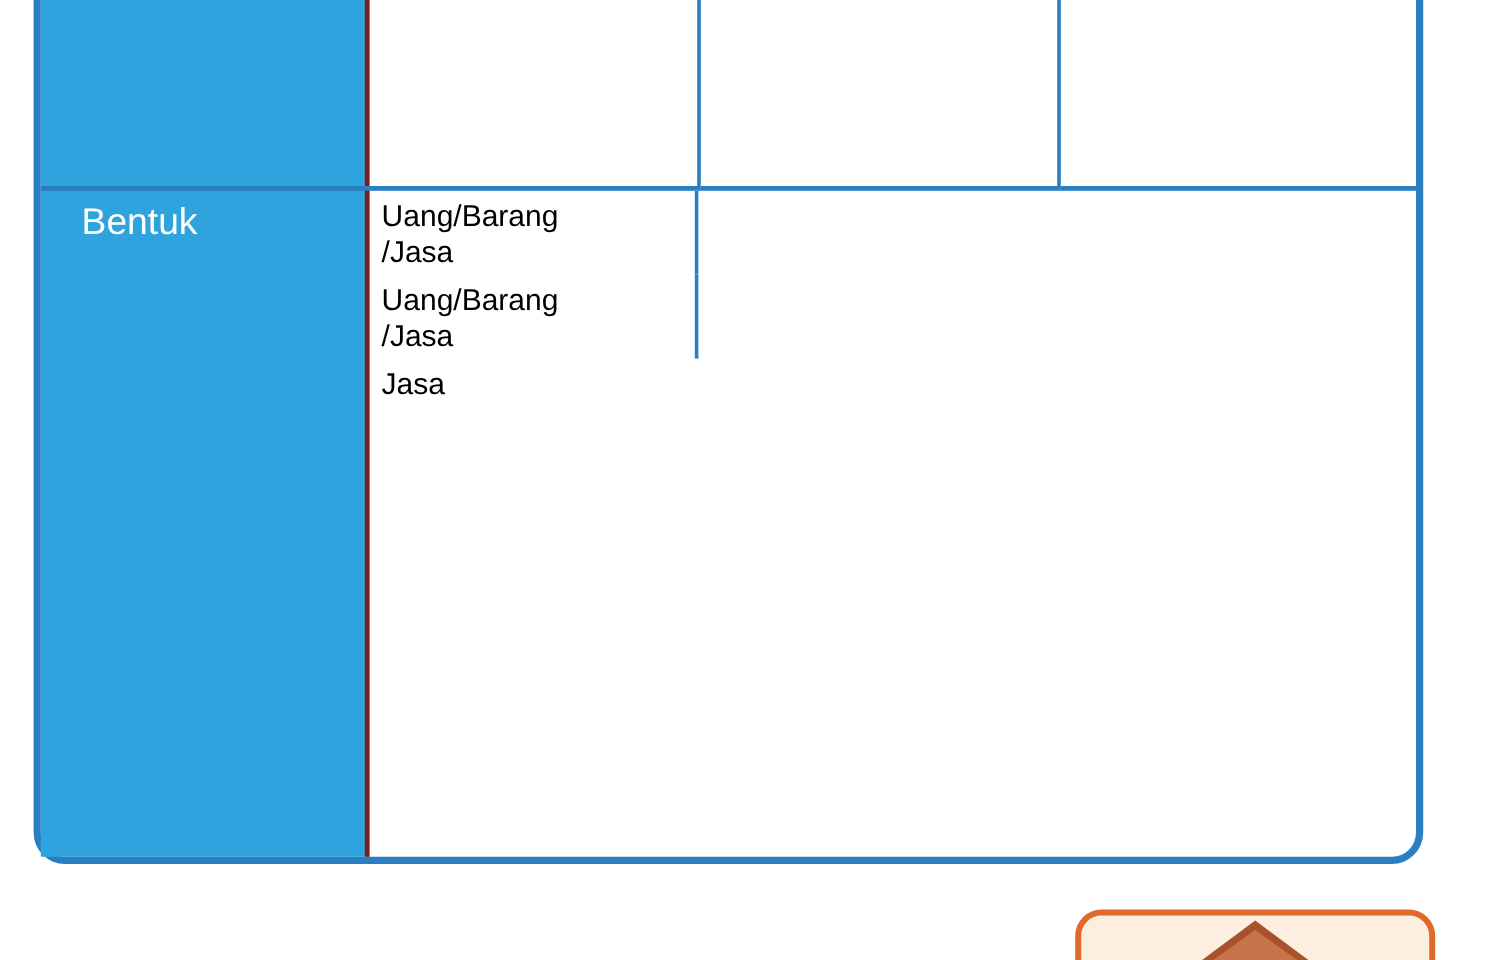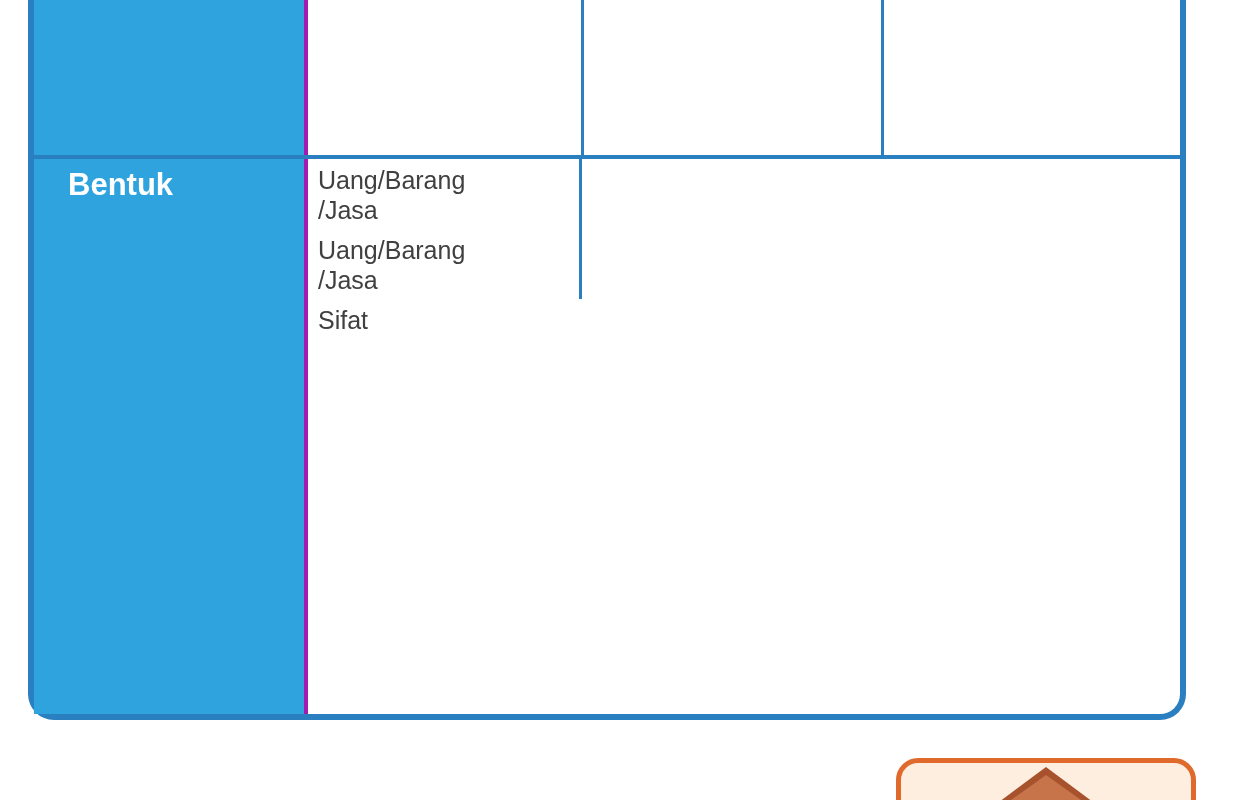--- a/index.html
+++ b/index.html
@@ -40,43 +40,43 @@
     background: #ffffff;
     border-radius: 20px;
   }
 
   table.comparison td {
     vertical-align: top;
     background: #ffffff;
     padding: 4px 8px 4px 10px;
     font-size: 25px;
     line-height: 1.2;
-    color: #404040;
+    color: #000000;
     border-right: 3px solid #2a7fc1;
     border-bottom: 4px solid #2a7fc1;
   }
 
   table.comparison td:last-child {
     border-right: none;
   }
 
   table.comparison tr:last-child td {
     border-bottom: none;
   }
 
   
   table.comparison td.rowhead {
     background: #2fa3dd;
     color: #ffffff;
-    font-weight: bold;
+    font-weight: normal;
     font-size: 31px;
     line-height: 1.32;
     padding-left: 34px;
     padding-right: 10px;
-    border-right: 4px solid #a21caf;
+    border-right: 4px solid #7f1d1d;
   }
 
   
   col.c0 { width: 272px; }
   col.c1 { width: 276px; }
   col.c2 { width: 300px; }
   col.c3 { width: 298px; }
 
   .cell-line { display: block; white-space: pre-line; }
 
@@ -138,21 +138,21 @@
           <td>Pemberian</td>
           <td>Pemberian</td>
           <td>Penarikan</td>
         </tr>
         <tr class="row-bentuk">
           <td class="rowhead">Bentuk</td>
           <td class="cell-line">Uang/Barang
 /Jasa</td>
           <td class="cell-line">Uang/Barang
 /Jasa</td>
-          <td class="cell-line">Sifat</td>
+          <td class="cell-line">Jasa</td>
         </tr>
       </tbody>
     </table>
   </div>
 </div>
 
 <div id="badge">
   <svg width="150" height="90" viewBox="0 0 150 90" aria-hidden="true">
     <polygon points="75,4 126,42 24,42" fill="#a8522d"></polygon>
     <polygon points="75,12 117,42 33,42" fill="#c8744a"></polygon>

